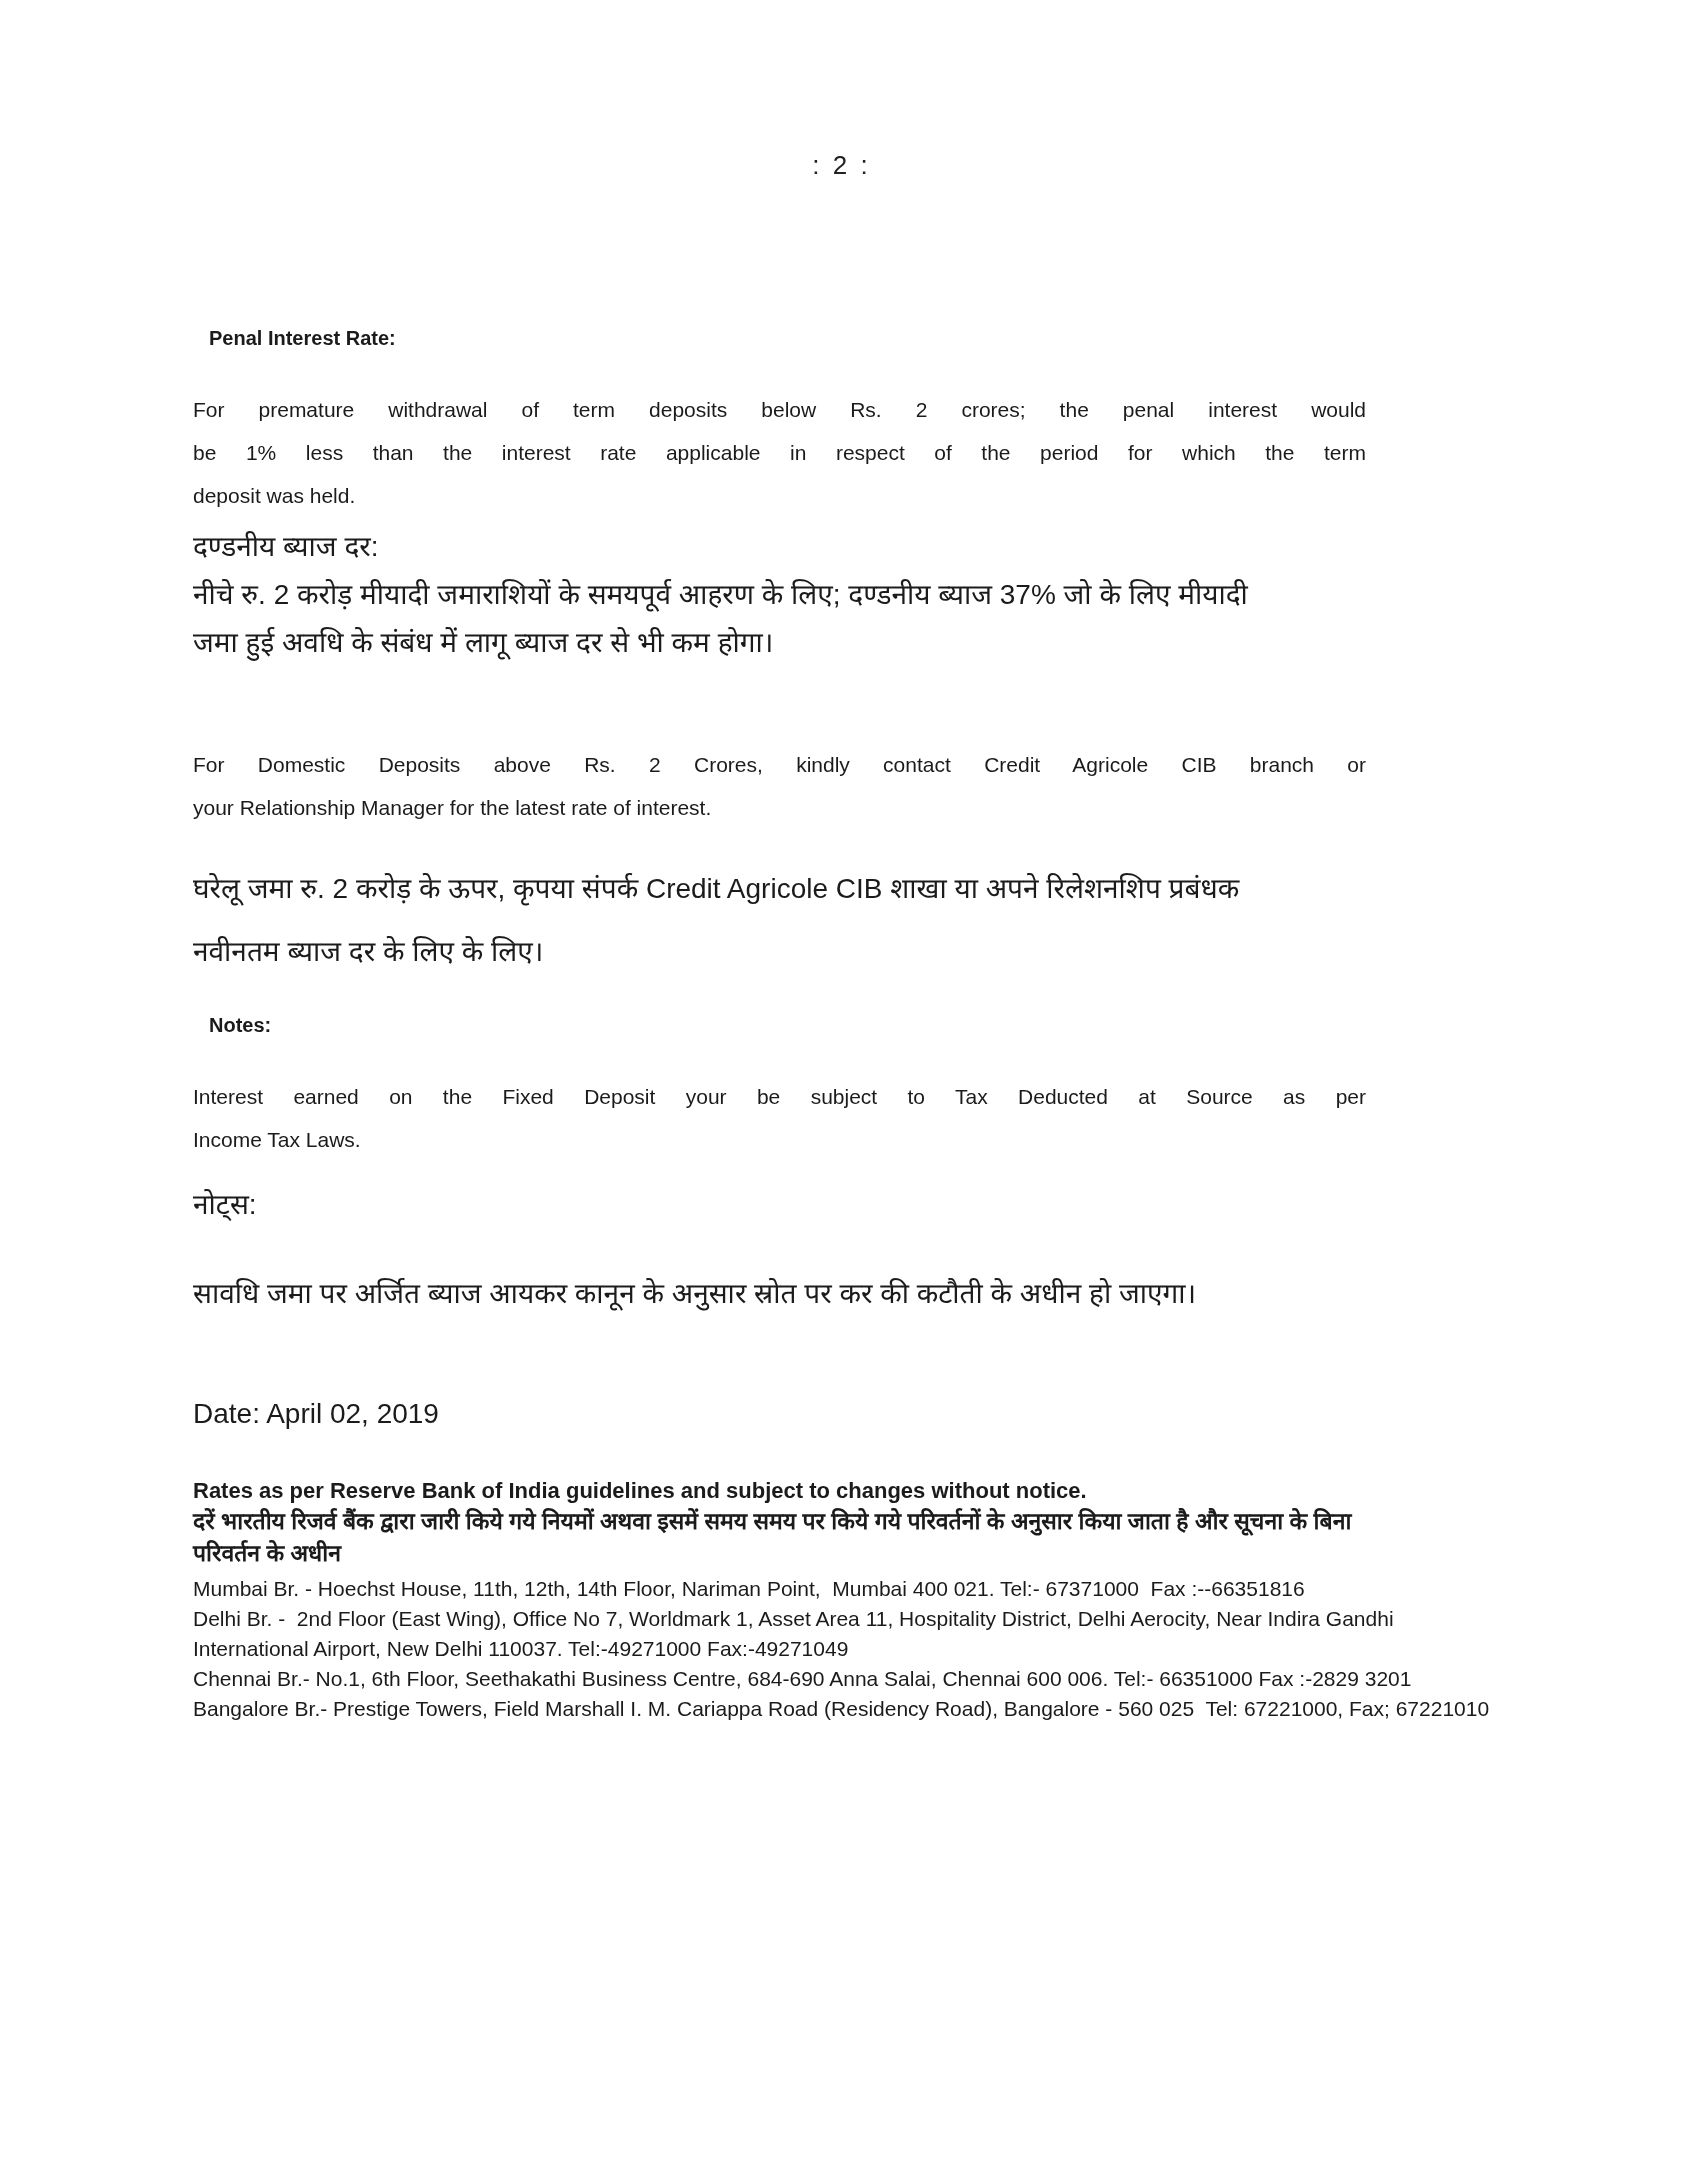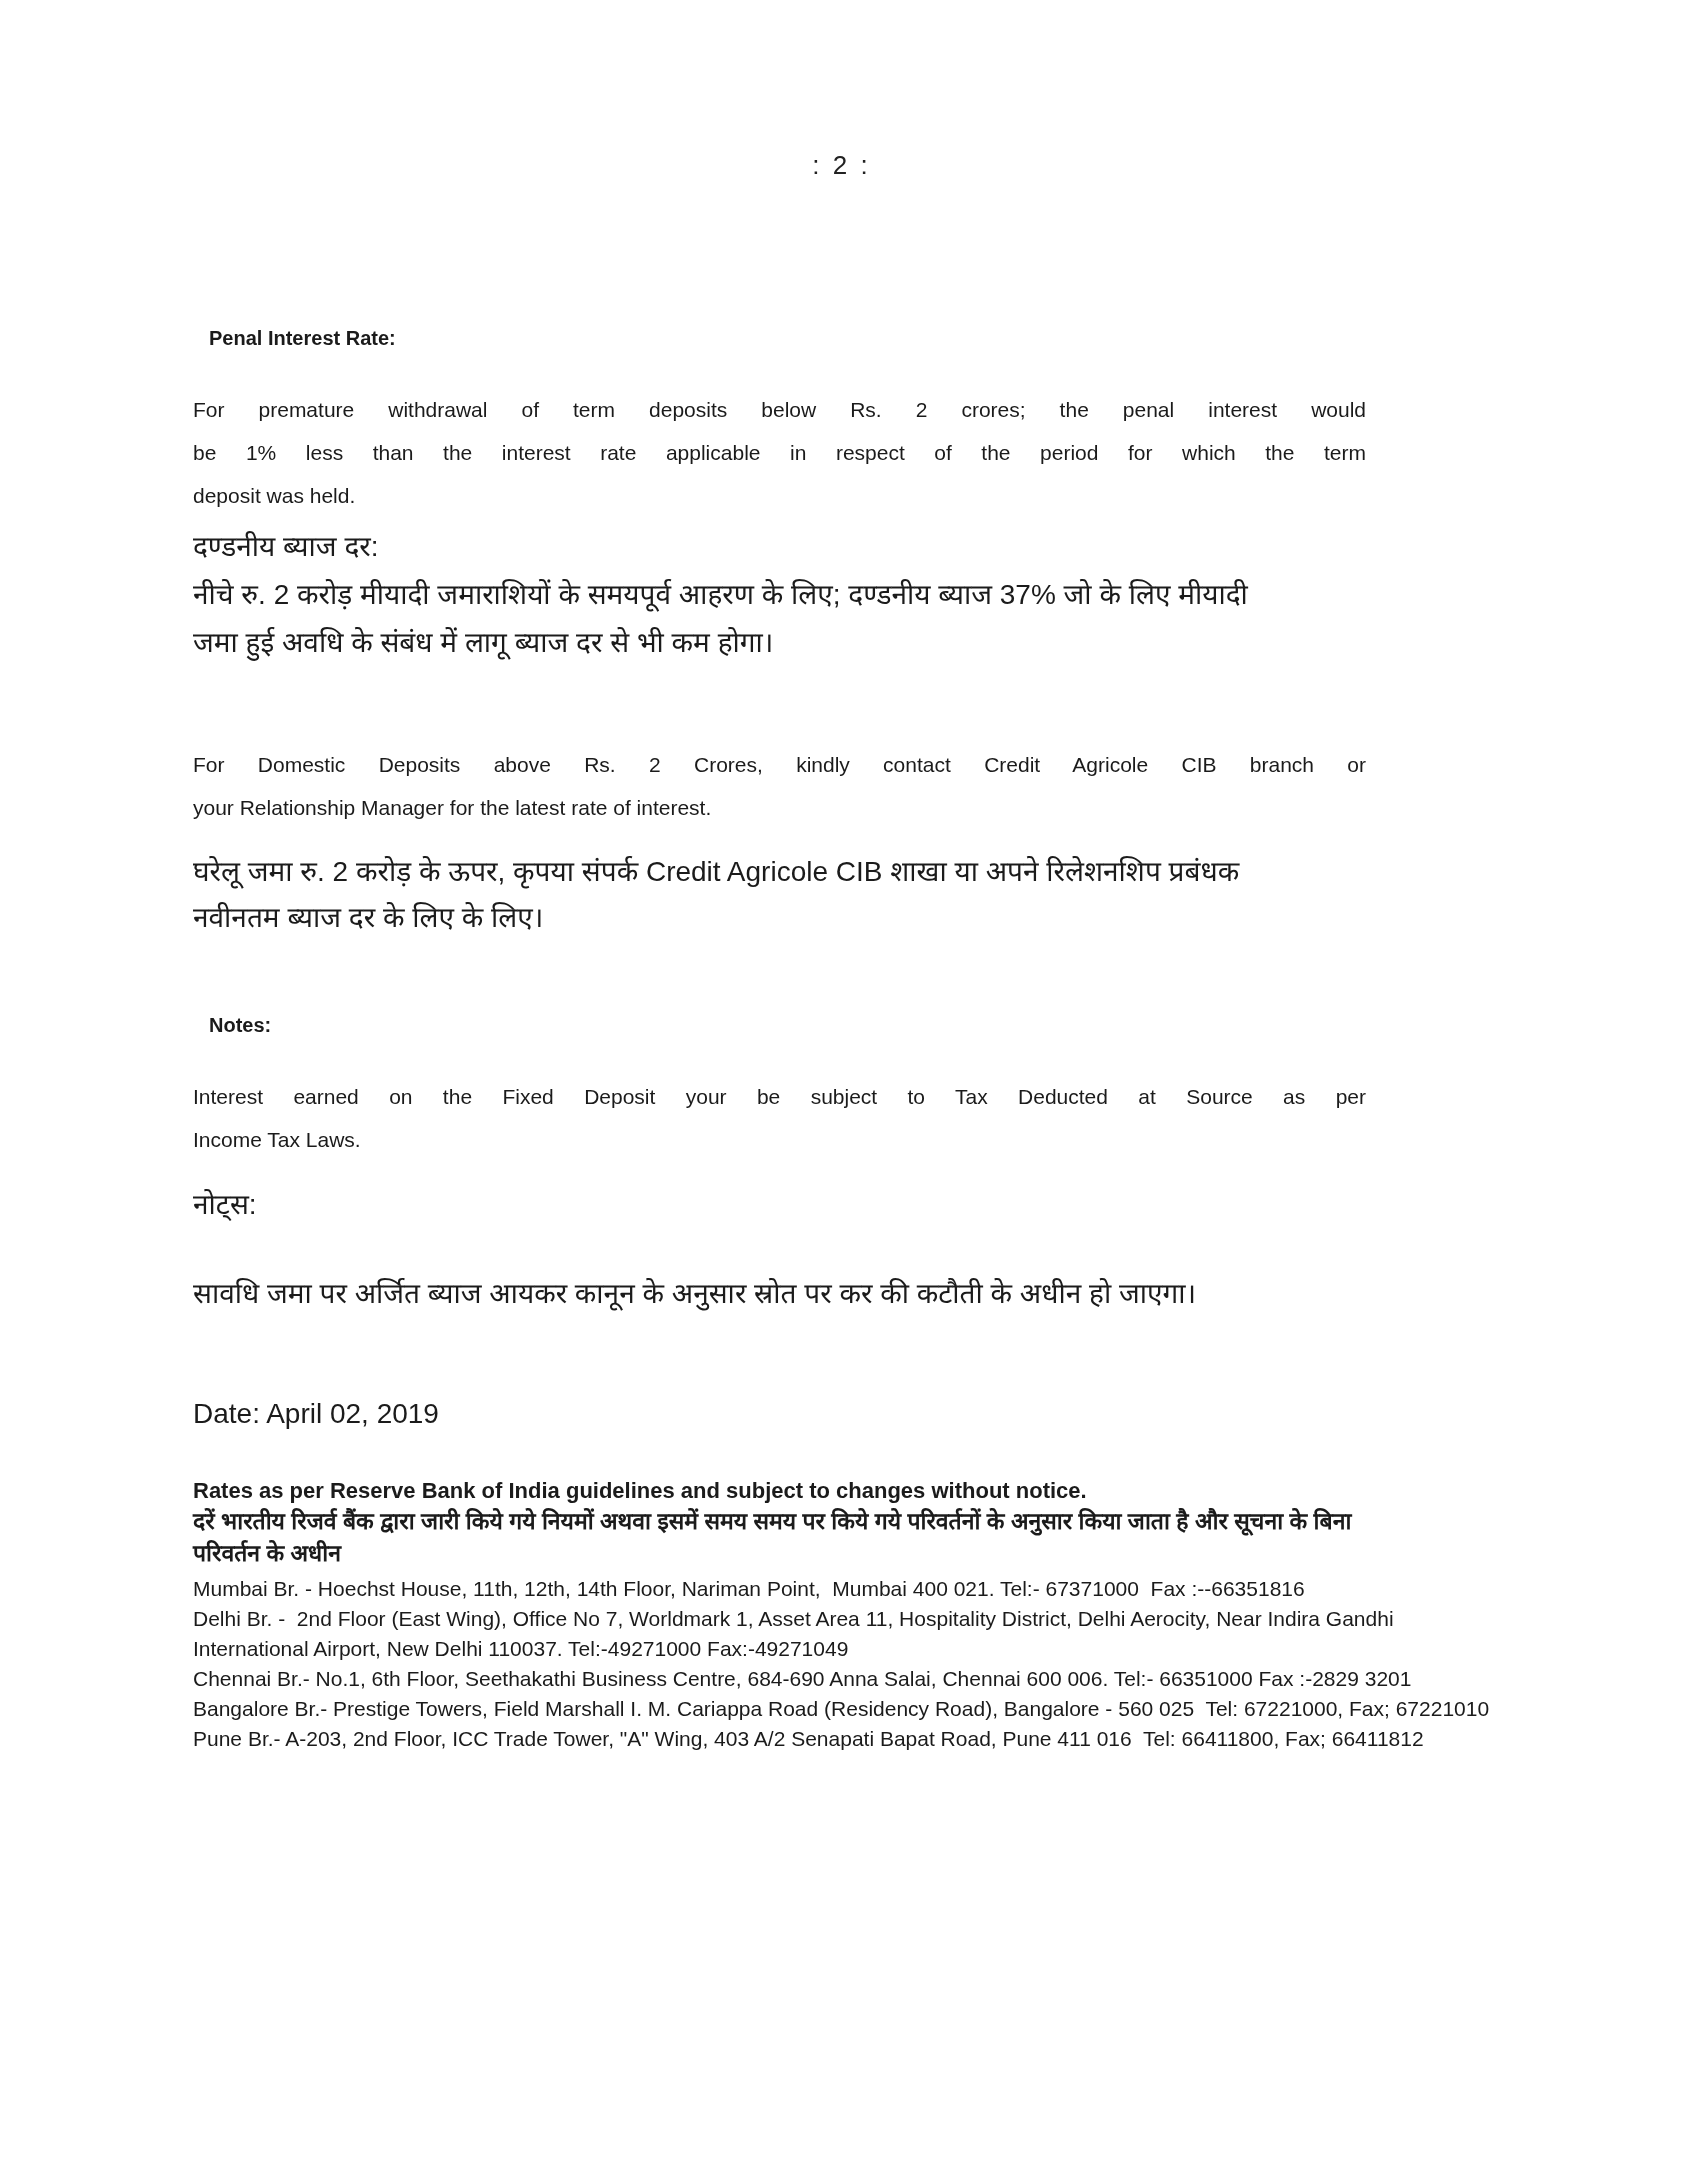--- a/index.html
+++ b/index.html
@@ -26,21 +26,21 @@
     font-weight: 700;
     margin: 16px;
     white-space: nowrap;
   }
   .para { width: 1173px; font-size: 21px; line-height: 43px; }
   .pline { text-align: left; }
   .pline.just { text-align: justify; text-align-last: justify; }
   .hi-block { font-size: 28px; }
   .hline { white-space: nowrap; }
   .lh48 .hline { line-height: 48px; }
-  .lh46 .hline { line-height: 46px; }
+  .lh46 .hline { line-height: 46px; margin-top: 17px; }
   .date-line { font-size: 28px; white-space: nowrap; }
   .footer { width: 1386px; }
   .f-bold-en {
     font-size: 22px;
     font-weight: 700;
     line-height: 28px;
     white-space: nowrap;
   }
   .f-bold-hi {
     font-size: 23px;
@@ -106,18 +106,17 @@
   <div class="abs footer" style="top:1477px">
     <div class="f-bold-en">Rates as per Reserve Bank of India guidelines and subject to changes without notice.</div>
     <div class="f-bold-hi">दरें भारतीय रिजर्व बैंक द्वारा जारी किये गये नियमों अथवा इसमें समय समय पर किये गये परिवर्तनों के अनुसार किया जाता है और सूचना के बिना</div>
     <div class="f-bold-hi">परिवर्तन के अधीन</div>
     <div class="f-addrs">
       <div class="f-line">Mumbai Br. - Hoechst House, 11th, 12th, 14th Floor, Nariman Point,  Mumbai 400 021. Tel:- 67371000  Fax :--66351816</div>
       <div class="f-line">Delhi Br. -  2nd Floor (East Wing), Office No 7, Worldmark 1, Asset Area 11, Hospitality District, Delhi Aerocity, Near Indira Gandhi</div>
       <div class="f-line">International Airport, New Delhi 110037. Tel:-49271000 Fax:-49271049</div>
       <div class="f-line">Chennai Br.- No.1, 6th Floor, Seethakathi Business Centre, 684-690 Anna Salai, Chennai 600 006. Tel:- 66351000 Fax :-2829 3201</div>
       <div class="f-line">Bangalore Br.- Prestige Towers, Field Marshall I. M. Cariappa Road (Residency Road), Bangalore - 560 025  Tel: 67221000, Fax; 67221010</div>
-      <div class="f-line">Pune Br.- A-203, 2nd Floor, ICC Trade Tower, "A" Wing, 403 A/2 Senapati Bapat Road, Pune 411 016  Tel: 66411800, Fax; 66411812</div>
     </div>
   </div>
 
 </div>
 
 
 </body></html>

